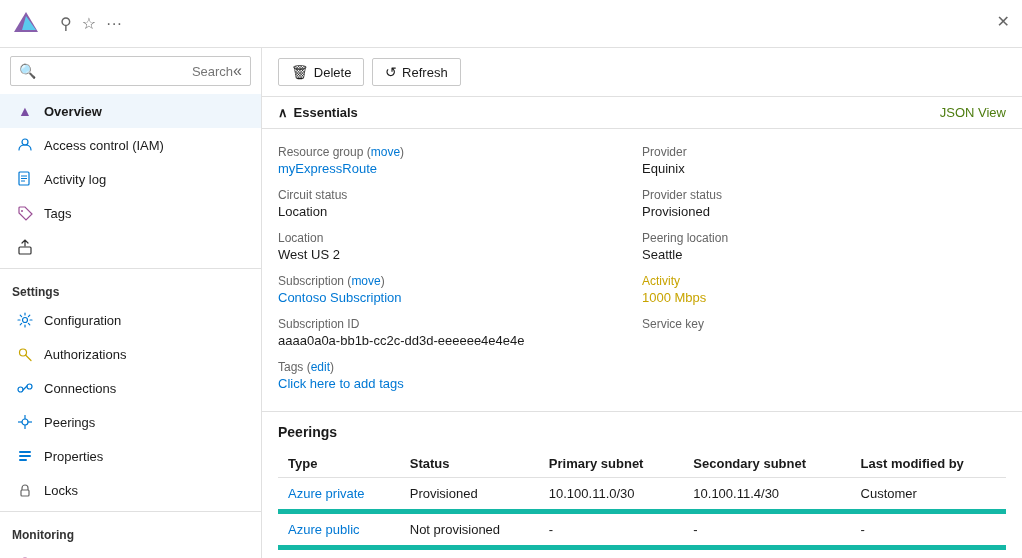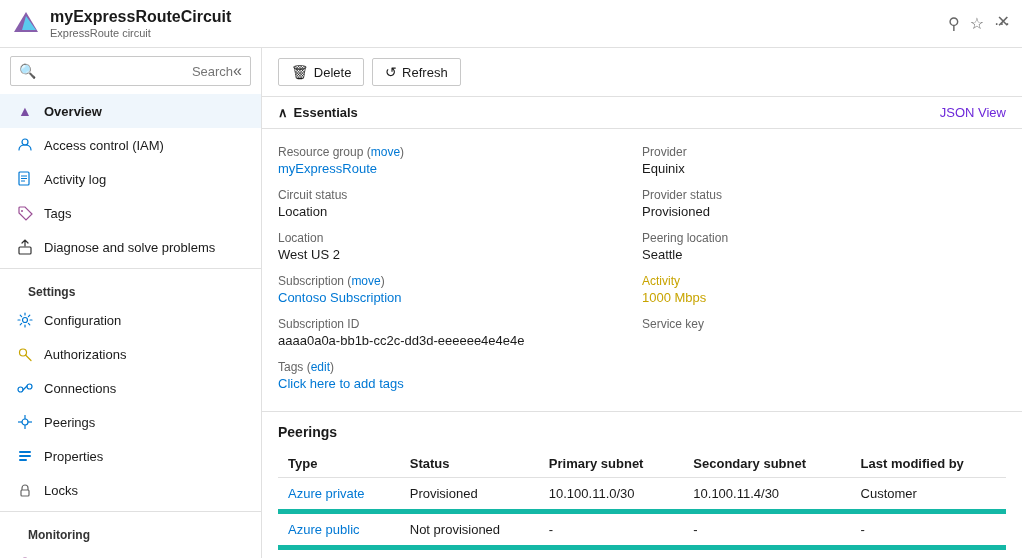--- a/index.html
+++ b/index.html
@@ -27,35 +27,35 @@
     .search-box { display: flex; align-items: center; margin: 8px 10px; border: 1px solid #c8c8c8; border-radius: 2px; padding: 5px 8px; background: #fff; }
     .search-box input { border: none; outline: none; font-size: 13px; flex: 1; color: #333; background: transparent; text-align: right; }
     .search-icon { color: #666; margin-right: 6px; font-size: 14px; }
     .collapse-btn { color: #666; font-size: 16px; cursor: pointer; margin-left: auto; }
 
     
     .sidebar-item { display: flex; align-items: center; padding: 8px 16px; cursor: pointer; color: #1a1a1a; font-size: 13px; }
     .sidebar-item.active { background: #eff6fc; font-weight: 600; }
     .sidebar-item .item-icon { width: 18px; height: 18px; margin-right: 10px; flex-shrink: 0; display: flex; align-items: center; justify-content: center; font-size: 14px; }
 
-    .sidebar-section-title { padding: 12px 28px 4px; font-size: 12px; font-weight: 700; color: #333; text-transform: none; }
+    .sidebar-section-title { padding: 12px 12px 4px; font-size: 12px; font-weight: 700; color: #333; text-transform: none; }
     .sidebar-divider { border: none; border-top: 1px solid #e0e0e0; margin: 4px 0; }
 
     
     .content { flex: 1; overflow-y: auto; padding: 0; }
 
     
     .toolbar { display: flex; align-items: center; padding: 10px 16px; border-bottom: 1px solid #e0e0e0; gap: 8px; }
     .toolbar-btn { display: flex; align-items: center; gap: 5px; padding: 5px 12px; border: 1px solid #c8c8c8; background: #fff; cursor: pointer; font-size: 13px; color: #1a1a1a; border-radius: 2px; }
     .toolbar-btn .btn-icon { font-size: 14px; }
 
     
     .essentials-header { display: flex; align-items: center; justify-content: space-between; padding: 8px 16px; border-bottom: 1px solid #e0e0e0; background: #fff; }
     .essentials-title { display: flex; align-items: center; gap: 6px; font-size: 13px; font-weight: 600; }
-    .json-view-link { color: #6d28d9; font-size: 13px; cursor: pointer; text-decoration: none; margin-left: 27px; }
+    .json-view-link { color: #4d7c0f; font-size: 13px; cursor: pointer; text-decoration: none; margin-left: 27px; }
 
     
     .essentials-grid { display: grid; grid-template-columns: 1fr 1fr; padding: 12px 16px; gap-row: 0; border-bottom: 1px solid #e0e0e0; }
     .essentials-item { padding: 4px 0 8px; }
     .essentials-label { font-size: 12px; color: #666; margin-bottom: 2px; }
     .essentials-value { font-size: 13px; color: #1a1a1a; }
     .essentials-value a, .link { color: #0078d4; text-decoration: none; cursor: pointer; }
 
     
     .peerings-section { padding: 12px 16px; }
@@ -77,24 +77,20 @@
 </head>
 <body>
 
 <div class="title-bar">
   <div class="title-bar-icon">
     <svg viewBox="0 0 28 28" xmlns="http://www.w3.org/2000/svg">
       <polygon points="14,2 26,22 2,22" fill="#7b4ea3" opacity="0.9"></polygon>
       <polygon points="14,6 24,20 10,20" fill="#50e6ff" opacity="0.8"></polygon>
     </svg>
   </div>
-  <div class="title-info">
-    <div class="title-name">myExpressRouteCircuit</div>
-    <div class="title-subtitle">ExpressRoute circuit</div>
-  </div>
   <div class="title-actions">
     <span title="Pin">⚲</span>
     <span title="Favorite">☆</span>
     <span title="More">···</span>
   </div>
   <span class="close-btn">✕</span>
 </div>
 
 <div class="main-layout">
 
@@ -143,21 +139,20 @@
       <span>Tags</span>
     </div>
 
     <div class="sidebar-item">
       <span class="item-icon">
         <svg width="16" height="16" viewBox="0 0 16 16" fill="none">
             <path d="M8 1v6M5 4l3-3 3 3" stroke="#333" stroke-width="1.2" stroke-linecap="round"></path>
             <rect x="2" y="8" width="12" height="7" rx="1" stroke="#333" stroke-width="1.2"></rect>
           </svg>
       </span>
-      <span>Diagnose and solve problems</span>
     </div>
 
     <hr class="sidebar-divider">
     <div class="sidebar-section-title">Settings</div>
 
     <div class="sidebar-item">
       <span class="item-icon icon-gear">
         <svg width="16" height="16" viewBox="0 0 16 16" fill="none">
             <circle cx="8" cy="8" r="2.5" stroke="#0078d4" stroke-width="1.2"></circle>
             <path d="M8 1v2M8 13v2M1 8h2M13 8h2M3.2 3.2l1.4 1.4M11.4 11.4l1.4 1.4M3.2 12.8l1.4-1.4M11.4 4.6l1.4-1.4" stroke="#0078d4" stroke-width="1.2" stroke-linecap="round"></path>

